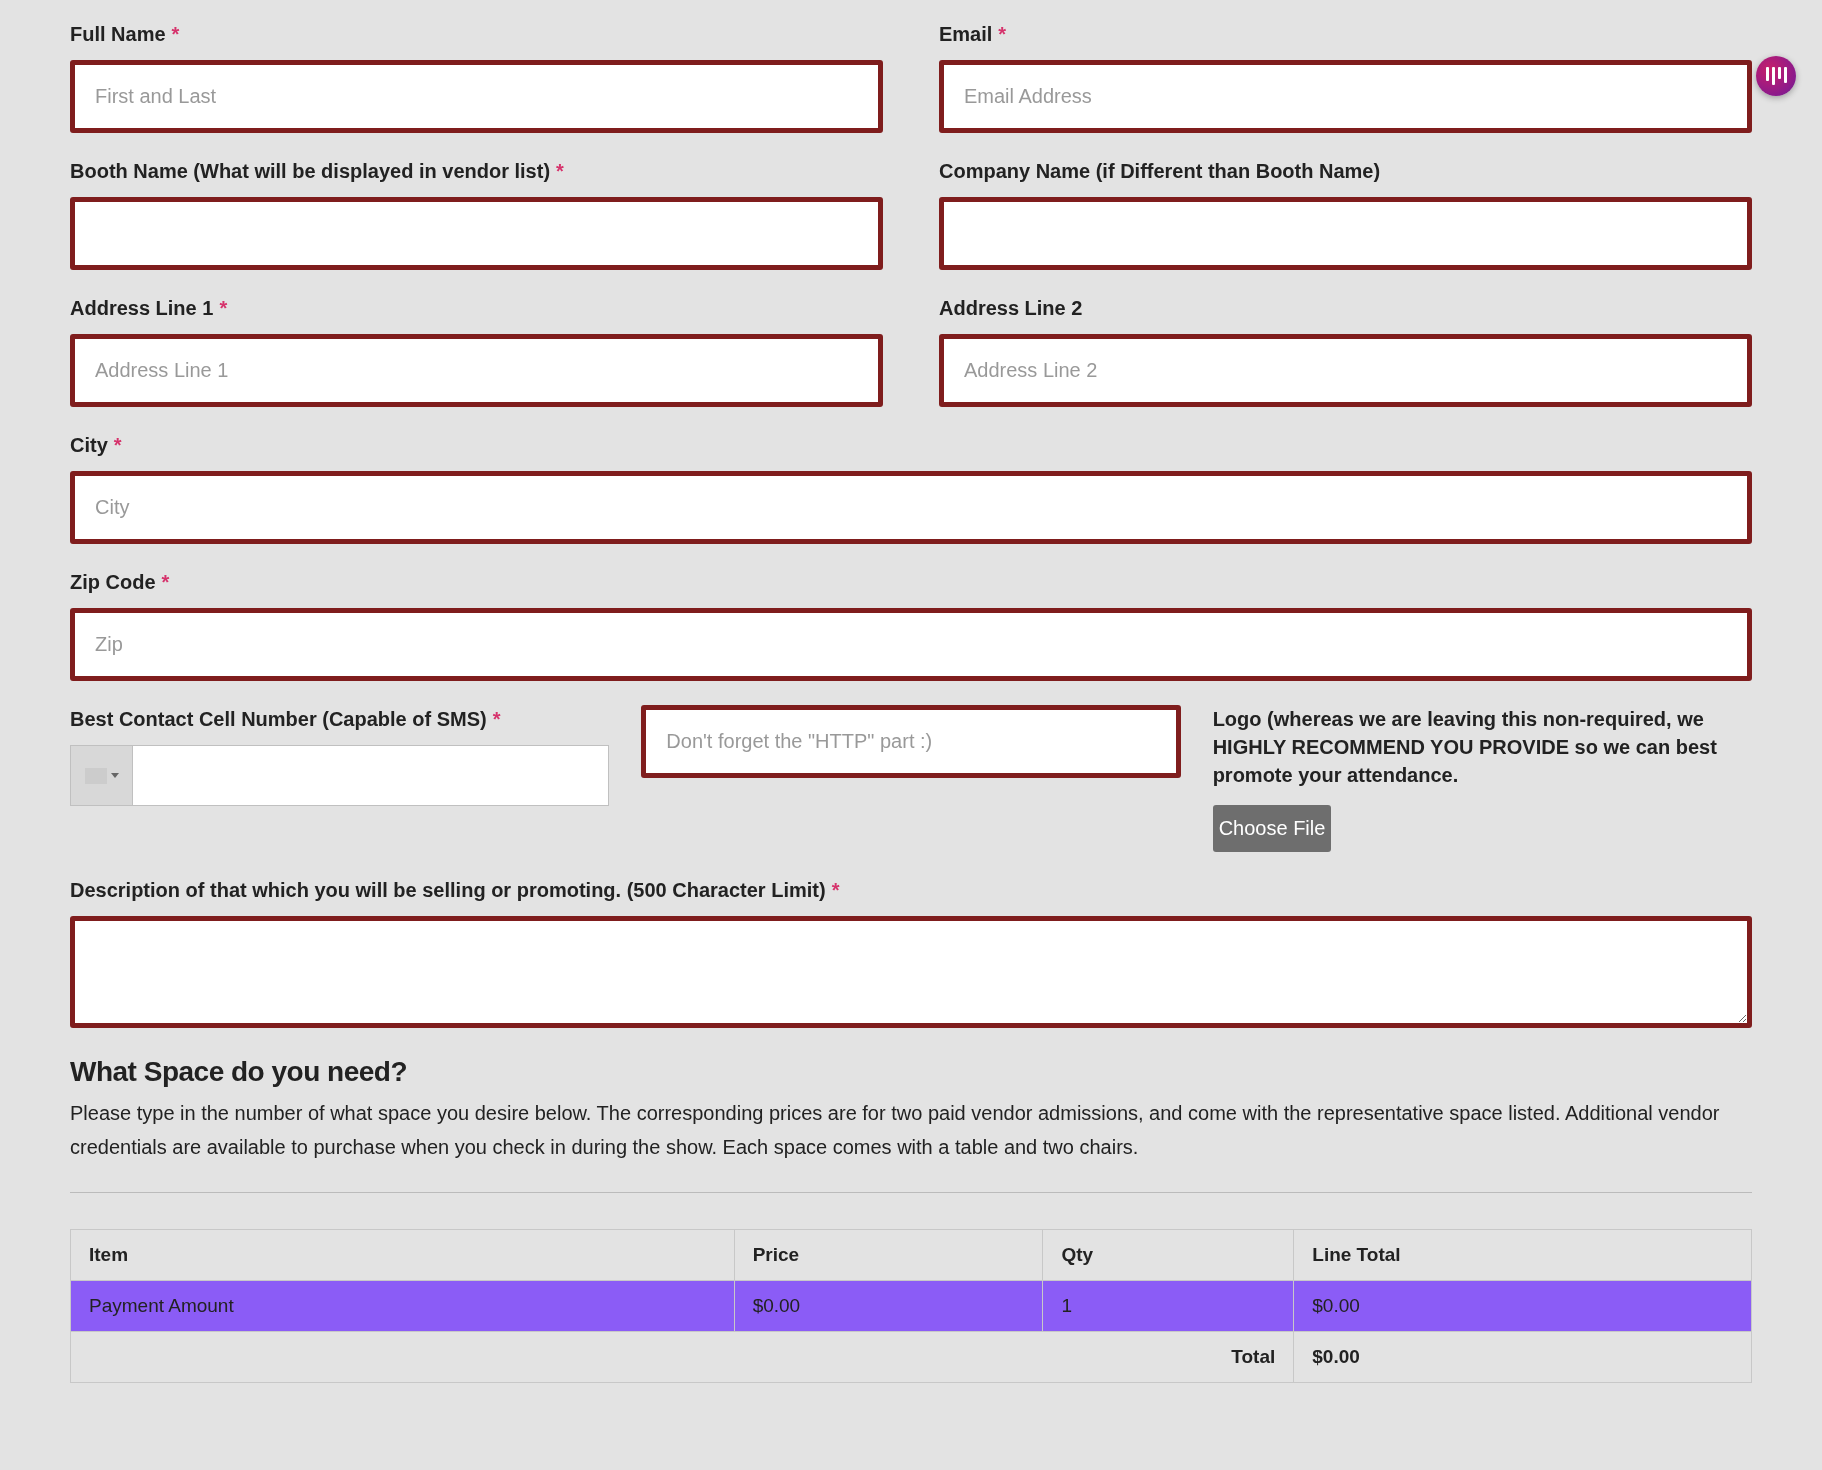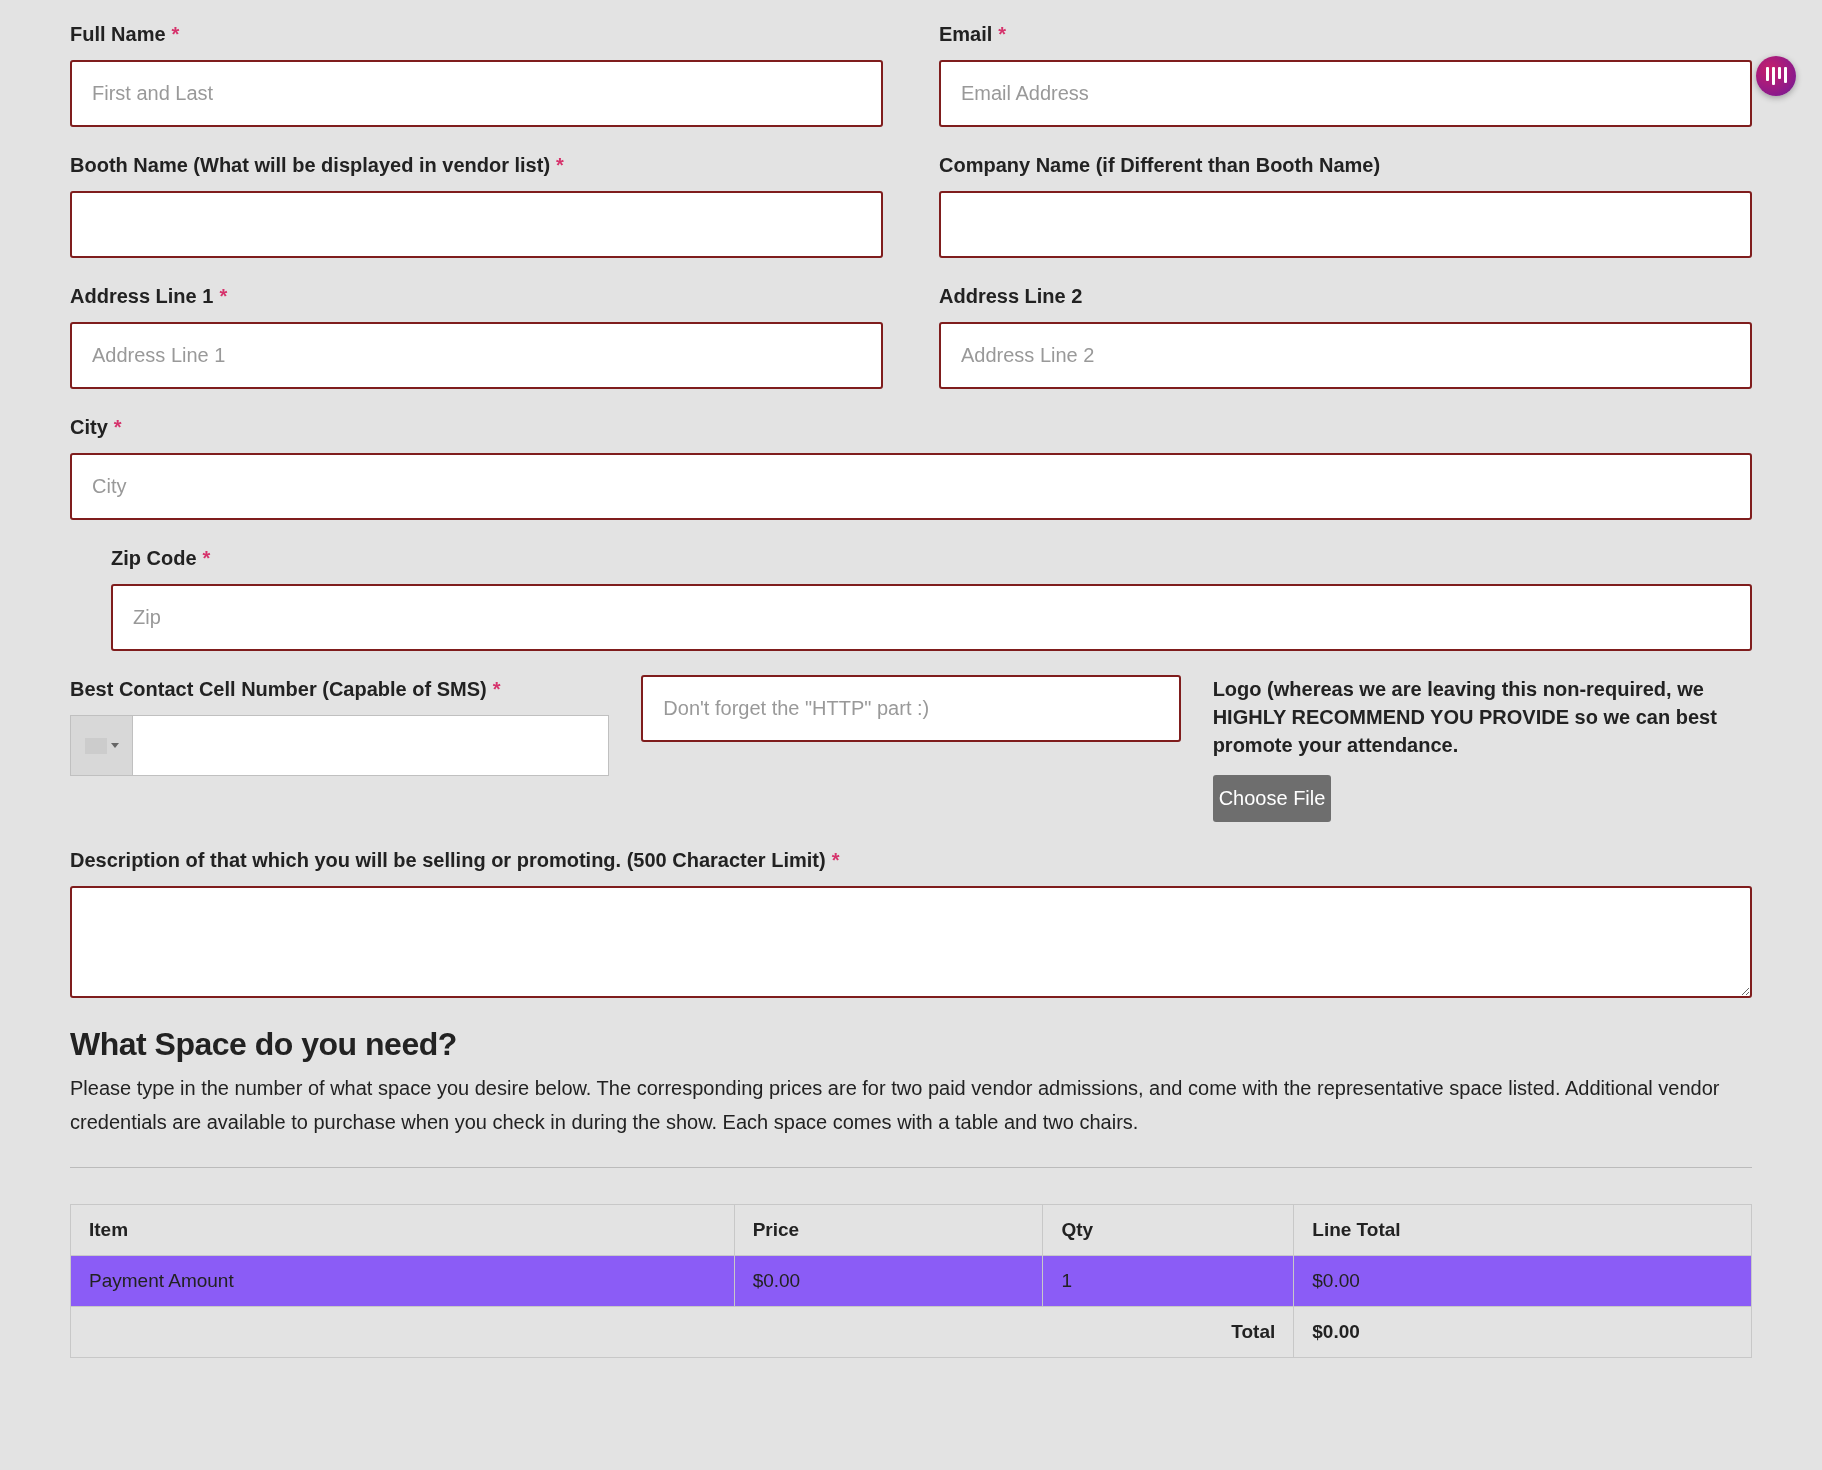--- a/index.html
+++ b/index.html
@@ -10,26 +10,26 @@
   padding: 0;
   width: 1822px;
   height: 1470px;
   overflow: hidden;
 }
 .container {
   padding: 20px 70px 0 70px;
 }
 .row { display: flex; gap: 56px; margin-bottom: 24px; }
 .field { flex: 1; display: flex; flex-direction: column; }
-.field.full { width: 100%; margin-left: 41px; }
+.field.full { width: 100%; }
 .label-line { font-size: 20px; font-weight: 600; color: #222; margin-bottom: 12px; line-height: 1.4; }
 .req { color: #d6336c; margin-left: 6px; }
 .input, .textarea, .select-box {
   background: #fff;
-  border: 2px solid #7f1d1d;
+  border: 5px solid #7f1d1d;
   border-radius: 3px;
   padding: 20px 20px;
   font-size: 20px;
   font-family: inherit;
   color: #a16207;
   width: 100%;
 }
 .input::placeholder, .textarea::placeholder { color: #999; }
 .textarea { height: 112px; resize: both; }
 .row3 { display: flex; gap: 32px; margin-bottom: 24px; }
@@ -64,21 +64,21 @@
 .select-box {
   height: 48px;
   display: flex;
   align-items: center;
   justify-content: flex-end;
   padding: 0 16px;
   cursor: pointer;
 }
 .select-box .caret { width: 0; height: 0; border-left: 5px solid transparent; border-right: 5px solid transparent; border-top: 6px solid #555; }
 h2.section-title {
-  font-size: 32px;
+  font-size: 28px;
   font-weight: 800;
   font-family: "Arial Black", "Impact", sans-serif;
   color: #222;
   margin-top: 28px;
   margin-bottom: 8px;
   letter-spacing: -0.5px;
 }
 .section-desc { font-size: 20px; color: #222; line-height: 1.7; margin-bottom: 28px; }
 hr.rule { border: none; border-top: 1px solid #bbb; margin-bottom: 36px; }
 table.pricetable { width: 100%; border-collapse: collapse; font-size: 19px; }

